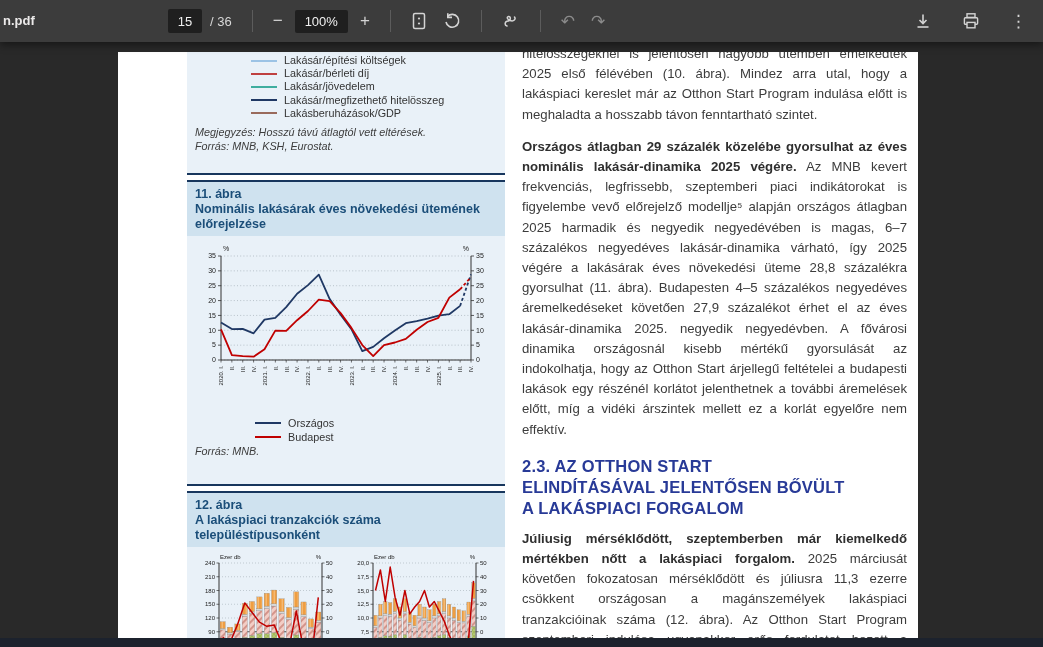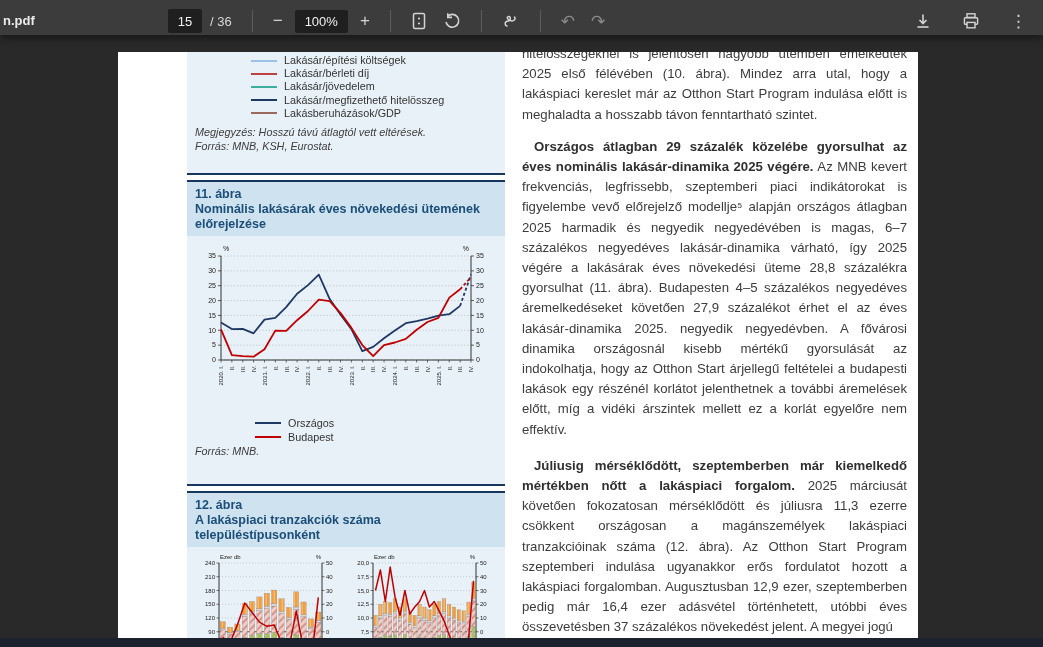--- a/index.html
+++ b/index.html
@@ -1,18 +1,18 @@
 <!DOCTYPE html>
 <html><head>
 <meta charset="utf-8">
 <style>
   html,body{margin:0;padding:0;}
   body{width:1043px;height:647px;overflow:hidden;background:#292929;font-family:"Liberation Sans",sans-serif;position:relative;}
   
-  .toolbar{position:absolute;top:0;left:0;right:0;height:35px;background:#3c3c3c;color:#d8d8d8;z-index:10;box-shadow:0 3px 8px rgba(0,0,0,.45);}
+  .toolbar{position:absolute;top:0;left:0;right:0;height:42px;background:#3c3c3c;color:#d8d8d8;z-index:10;box-shadow:0 3px 8px rgba(0,0,0,.45);}
   .toolbar .filename{position:absolute;left:3px;top:13px;font-size:13px;color:#eceaea;font-weight:bold;}
   .tb-center{position:absolute;left:168px;top:0;height:42px;display:flex;align-items:center;}
   .pagebox{background:#1f1f1f;color:#f0f0f0;border:none;width:30px;height:22px;text-align:center;font-size:13px;border-radius:2px;font-family:"Liberation Sans",sans-serif;}
   .tb-text{font-size:13px;color:#d8d8d8;margin:0 8px;}
   .tb-sep{width:1px;height:22px;background:#5c5c5c;margin:0 12px;}
   .tb-btn{background:none;border:none;color:#d4d4d4;font-size:17px;cursor:pointer;padding:4px 8px;display:flex;align-items:center;}
   .tb-btn.dim{color:#8b8b8b;}
   .zoombox{background:#1f1f1f;color:#f0f0f0;border-radius:2px;font-size:13px;padding:4px 10px;margin:12px 4px;}
   .tb-right{position:absolute;right:8px;top:0;height:42px;display:flex;align-items:center;gap:14px;}
   .tb-icon svg{display:block;}
@@ -34,21 +34,21 @@
   .lg-sample{width:26px;height:0;border-top-style:solid;border-top-width:2px;flex:0 0 26px;}
   .lg-label{font-size:10.8px;color:#333;}
   .fig-note{font-style:italic;font-size:10.8px;color:#3d3d3d;line-height:14px;padding:3px 8px 0 8px;}
   .fig-note.src{padding-top:0;padding-bottom:20px;}
   .c11-legend{padding:2px 0 0 62px;}
   .c11-legend .lg-row{margin-left:0;line-height:14px;}
   .charts-2{display:flex;gap:4px;}
   
   .col-right p{margin:0 0 12px 0;font-size:13.2px;line-height:20.2px;color:#3c3c3c;text-align:justify;}
   .col-right p.p2{margin-bottom:16px;}
-  .lead{font-weight:bold;color:#2f2f2f;margin-left:12px;}
+  .lead{font-weight:bold;color:#2f2f2f;}
   .sec-head{font-size:16.5px;font-weight:bold;color:#283a97;line-height:21px;margin:4px 0 10px 0;white-space:pre-line;letter-spacing:.2px;}
   
   .bottom-strip{position:absolute;left:0;right:0;bottom:0;height:9px;background:#1c222d;}
   svg text{font-family:"Liberation Sans",sans-serif;}
 </style>
 </head>
 <body>
 
 <svg width="0" height="0" style="position:absolute">
   <defs>
@@ -600,19 +600,22 @@
               <text x="128.54761904761904" y="126.5" font-size="5.2" text-anchor="end" fill="#222" transform="rotate(-90 128.54761904761904 126.5)">2025. szept.</text>
               <path d="M28.5 39.5 L33.4 18.9 L38.3 50.5 L43.2 16.1 L48.1 46.4 L53.0 64.3 L57.9 39.5 L62.8 62.9 L67.7 56.0 L72.6 50.5 L77.5 39.5 L82.4 56.0 L87.3 50.5 L92.2 60.1 L97.1 69.8 L102.0 83.5 L106.9 94.5 L111.8 90.4 L116.7 97.3 L121.6 87.6 L126.5 29.9" fill="none" stroke="#c00000" stroke-width="1.5" stroke-linejoin="round"></path>
             </svg>
         </div>
       </div>
     </div>
 
     <div class="col-right">
       <p><span>hitelösszegeknél is jelentősen nagyobb ütemben emelkedtek 2025 első félévében (10. ábra). Mindez arra utal, hogy a lakáspiaci kereslet már az Otthon Start Program indulása előtt is meghaladta a hosszabb távon fenntartható szintet.</span></p>
       <p class="p2"><span class="lead">Országos átlagban 29 százalék közelébe gyorsulhat az éves nominális lakásár-dinamika 2025 végére.</span><span> Az MNB kevert frekvenciás, legfrissebb, szeptemberi piaci indikátorokat is figyelembe vevő előrejelző modellje⁵ alapján országos átlagban 2025 harmadik és negyedik negyedévében is magas, 6–7 százalékos negyedéves lakásár-dinamika várható, így 2025 végére a lakásárak éves növekedési üteme 28,8 százalékra gyorsulhat (11. ábra). Budapesten 4–5 százalékos negyedéves áremelkedéseket követően 27,9 százalékot érhet el az éves lakásár-dinamika 2025. negyedik negyedévben. A fővárosi dinamika országosnál kisebb mértékű gyorsulását az indokolhatja, hogy az Otthon Start árjellegű feltételei a budapesti lakások egy részénél korlátot jelenthetnek a további áremelések előtt, míg a vidéki árszintek mellett ez a korlát egyelőre nem effektív.</span></p>
+      <div class="sec-head">2.3. AZ OTTHON START
+ELINDÍTÁSÁVAL JELENTŐSEN BŐVÜLT
+A LAKÁSPIACI FORGALOM</div>
       <p><span class="lead">Júliusig mérséklődött, szeptemberben már kiemelkedő mértékben nőtt a lakáspiaci forgalom.</span><span> 2025 márciusát követően fokozatosan mérséklődött és júliusra 11,3 ezerre csökkent országosan a magánszemélyek lakáspiaci tranzakcióinak száma (12. ábra). Az Otthon Start Program szeptemberi indulása ugyanakkor erős fordulatot hozott a lakáspiaci forgalomban. Augusztusban 12,9 ezer, szeptemberben pedig már 16,4 ezer adásvétel történhetett, utóbbi éves összevetésben 37 százalékos növekedést jelent. A megyei jogú</span></p>
     </div>
 
   </div>
 </div>
 
 <div class="bottom-strip"></div>
 
 </body></html>

